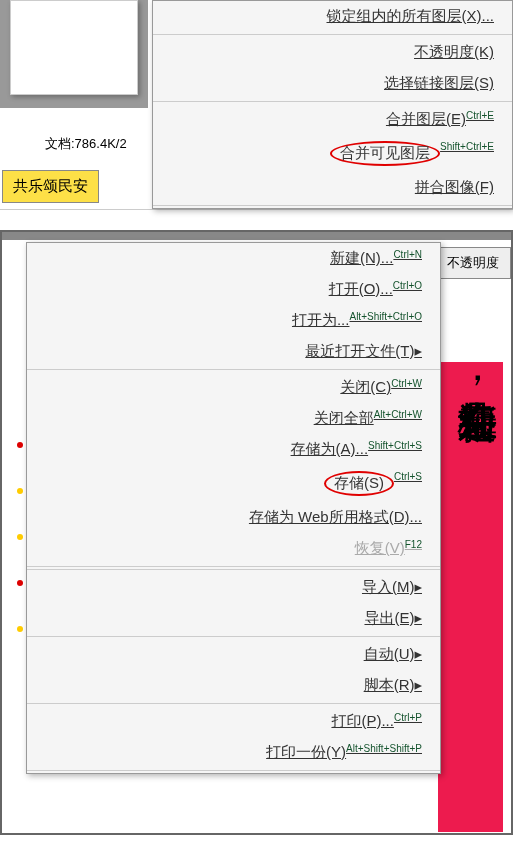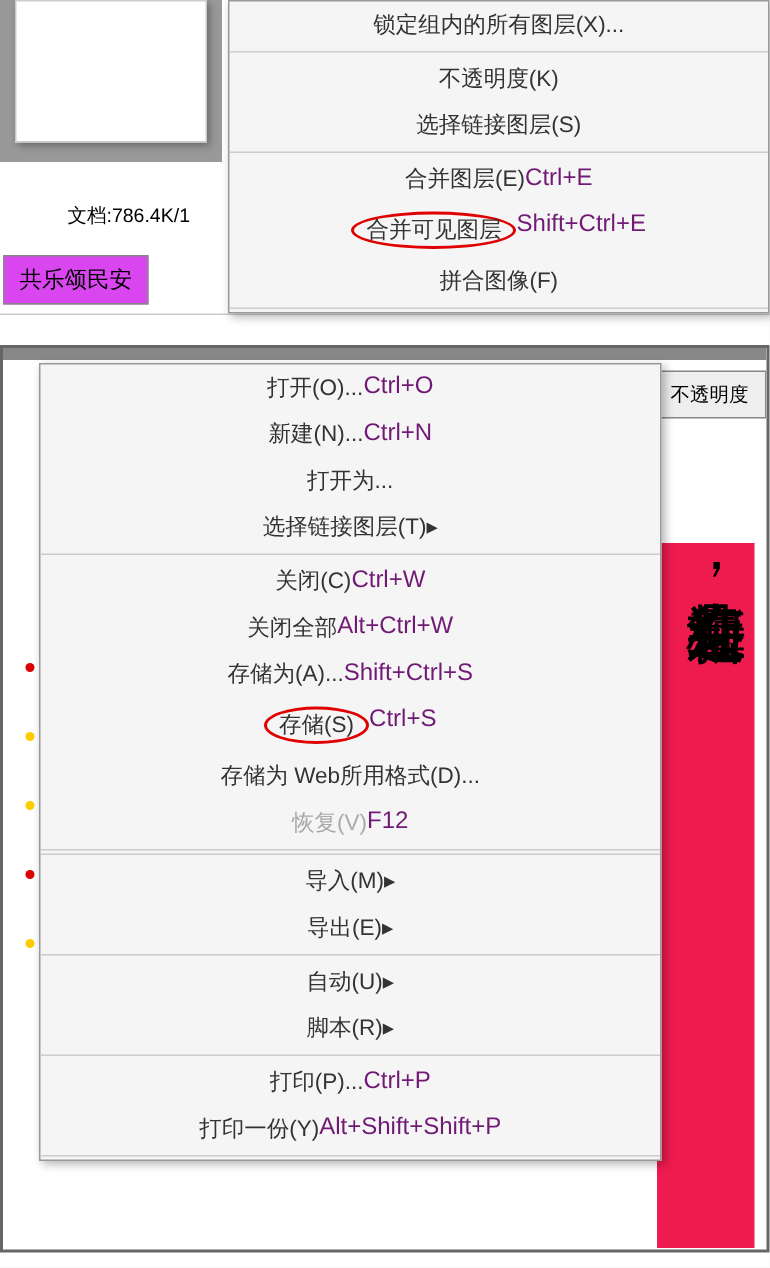--- a/index.html
+++ b/index.html
@@ -2,26 +2,26 @@
 <html><head>
   <meta charset="utf-8">
   <style>
     * { margin: 0; padding: 0; box-sizing: border-box; }
     body { font-family: "Microsoft YaHei", sans-serif; font-size: 14px; background: #fff; width: 513px; }
     
     .top-section { position: relative; height: 210px; border-bottom: 1px solid #ccc; }
     .canvas-bg { position: absolute; left: 0; top: 0; width: 148px; height: 108px; background: #999; }
     .canvas-white { position: absolute; left: 10px; top: 0; width: 128px; height: 95px; background: #fff; border: 1px solid #ccc; box-shadow: 2px 2px 5px rgba(0,0,0,0.3); }
     .doc-info { position: absolute; left: 45px; top: 135px; font-size: 13px; }
-    .bottom-text-box { position: absolute; left: 2px; top: 170px; border: 1px solid #888; padding: 6px 10px; background: #d946ef; font-size: 15px; }
+    .bottom-text-box { position: absolute; left: 2px; top: 170px; border: 1px solid #888; padding: 6px 10px; background: #fde047; font-size: 15px; }
     
     .top-menu { position: absolute; left: 152px; top: 0; width: 361px; background: #f5f5f5; border: 1px solid #999; box-shadow: 2px 2px 6px rgba(0,0,0,0.3); }
-    .menu-item { display: flex; justify-content: center; padding: 6px 18px; font-size: 15px; color: #333; cursor: pointer; }
+    .menu-item { display: flex; justify-content: flex-end; padding: 6px 18px; font-size: 15px; color: #333; cursor: pointer; text-decoration: underline; }
     .menu-sep { border-top: 1px solid #ccc; margin: 2px 0; }
-    .shortcut { color: #701a75; font-size: 16px; }
+    .shortcut { color: #14532d; font-size: 10px; }
     .highlight-oval { border: 2.5px solid #e00000; border-radius: 50%/50%; padding: 1px 8px; display: inline-block; }
     
     .bottom-section { position: relative; margin-top: 20px; border: 2px solid #666; height: 605px; overflow: hidden; }
     .menubar-strip { background: #888; height: 8px; }
     .file-menu { position: absolute; left: 24px; top: 10px; width: 415px; background: #f5f5f5; border: 1px solid #999; box-shadow: 2px 2px 6px rgba(0,0,0,0.3); z-index: 10; }
     .menu-item-disabled { color: #aaa; }
     .submenu-arrow { color: #333; }
     
     .right-controls { position: absolute; right: 0; top: 15px; width: 76px; }
     .opacity-box { border: 1px solid #888; background: #eee; padding: 6px 4px; font-size: 13px; text-align: center; }
@@ -35,21 +35,21 @@
     .dot-red { background: #d00; }
     .dot-yellow { background: #fc0; }
   </style>
 </head>
 <body>
 
 <div class="top-section">
   <div class="canvas-bg">
     <div class="canvas-white"></div>
   </div>
-  <div class="doc-info">文档:786.4K/1</div>
+  <div class="doc-info">文档:786.4K/2</div>
   <div class="bottom-text-box">共乐颂民安</div>
 
   <div class="top-menu">
     <div class="menu-item">
       <span>锁定组内的所有图层(X)...</span>
     </div>
     <div class="menu-sep"></div>
     <div class="menu-item">
       <span>不透明度(K)</span>
     </div>
@@ -80,32 +80,33 @@
   <div class="left-edge-dots">
     <div class="dot dot-red"></div>
     <div class="dot dot-yellow"></div>
     <div class="dot dot-yellow"></div>
     <div class="dot dot-red"></div>
     <div class="dot dot-yellow"></div>
   </div>
 
   <div class="file-menu">
     <div class="menu-item">
+      <span>新建(N)...</span>
+      <span class="shortcut">Ctrl+N</span>
+    </div>
+    <div class="menu-item">
       <span>打开(O)...</span>
       <span class="shortcut">Ctrl+O</span>
     </div>
     <div class="menu-item">
-      <span>新建(N)...</span>
-      <span class="shortcut">Ctrl+N</span>
+      <span>打开为...</span>
+      <span class="shortcut">Alt+Shift+Ctrl+O</span>
     </div>
     <div class="menu-item">
-      <span>打开为...</span>
-    </div>
-    <div class="menu-item">
-      <span>选择链接图层(T)</span>
+      <span>最近打开文件(T)</span>
       <span class="submenu-arrow">▸</span>
     </div>
     <div class="menu-sep"></div>
     <div class="menu-item">
       <span>关闭(C)</span>
       <span class="shortcut">Ctrl+W</span>
     </div>
     <div class="menu-item">
       <span>关闭全部</span>
       <span class="shortcut">Alt+Ctrl+W</span>

